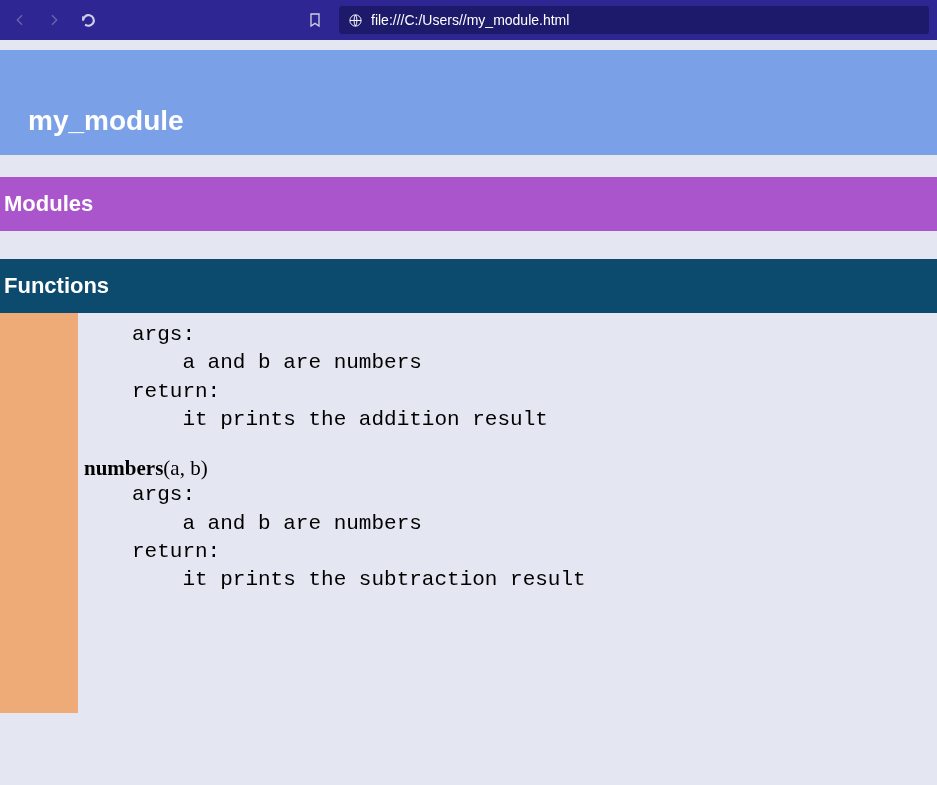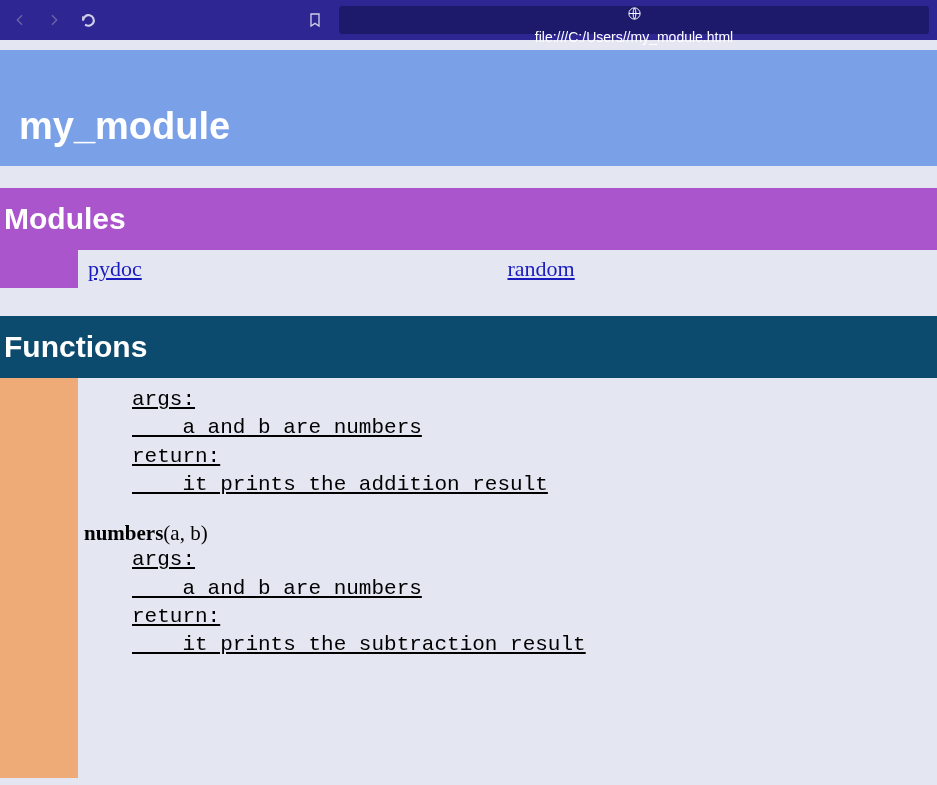--- a/index.html
+++ b/index.html
@@ -42,45 +42,44 @@
     background: #1e1a6b;
     height: 28px;
     border-radius: 3px;
     display: flex;
     align-items: center;
     padding: 0 8px;
     gap: 8px;
     width: 590px;
     color: #ffffff;
     font-size: 14px;
-    flex-direction: column;
   }
   .globe {
     width: 16px; height: 16px;
     display:flex;align-items:center;justify-content:center;
   }
   .globe svg { stroke: #ffffff; fill: none; stroke-width: 1.5; }
   .address-text { color: #ffffff; }
 
   
   .page { padding: 0; }
   .thin-gap { height: 10px; background: #e4e7f2; }
 
   .hero {
     background: #7aa0e8;
     color: #ffffff;
     font-weight: bold;
-    font-size: 38px;
-    padding: 55px 20px 18px 19px;
+    font-size: 28px;
+    padding: 55px 20px 18px 28px;
   }
 
   .section-head {
     color: #ffffff;
     font-weight: bold;
-    font-size: 30px;
+    font-size: 22px;
     padding: 14px 0 14px 4px;
   }
   .modules-head { background: #ab55cc; }
   .functions-head { background: #0c4a6e; }
 
   .modules-wrap {
     display: flex;
   }
   .modules-strip {
     width: 78px;
@@ -118,21 +117,20 @@
   .fn-block { margin-bottom: 22px; }
   .fn-sig {
     font-family: Georgia, "Times New Roman", serif;
   }
   .fn-name { font-weight: bold; }
   .fn-doc {
     font-family: "Courier New", Courier, monospace;
     white-space: pre;
     margin-left: 48px;
     line-height: 1.35;
-    text-decoration: underline;
   }
 </style>
 </head>
 <body>
 
 <div class="chrome">
   <div class="nav-btn dis">
     <svg viewBox="0 0 24 24" width="16" height="16">
         <polyline points="15 5 8 12 15 19"></polyline>
       </svg>
@@ -178,31 +176,20 @@
 
   <div class="hero">
     <span>my_module</span>
   </div>
 
   <div style="height:22px"></div>
 
   <div class="section-head modules-head">
     <span>Modules</span>
   </div>
-  <div class="modules-wrap">
-    <div class="modules-strip"></div>
-    <div class="modules-body">
-      <div class="mod-col">
-        <a class="mod-link" href="#">pydoc</a>
-      </div>
-      <div class="mod-col">
-        <a class="mod-link" href="#">random</a>
-      </div>
-    </div>
-  </div>
 
   <div style="height:28px"></div>
 
   <div class="section-head functions-head">
     <span>Functions</span>
   </div>
   <div class="functions-wrap">
     <div class="functions-strip"></div>
     <div class="functions-body">
 

